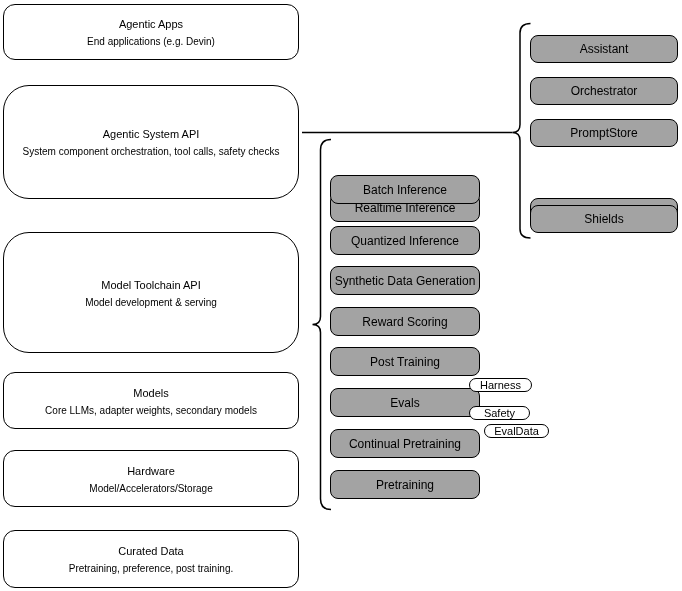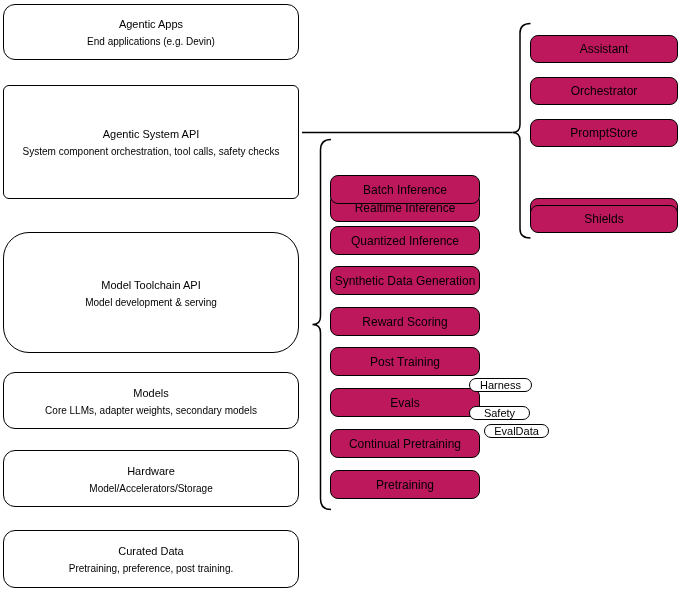--- a/index.html
+++ b/index.html
@@ -48,21 +48,21 @@
     white-space: nowrap;
   }
   .bigbox .subtitle {
     font-size: 10px;
     line-height: 13px;
     white-space: nowrap;
   }
   .listbox {
     position: absolute;
     box-sizing: border-box;
-    background: #be185d;
+    background: #a3a3a3;
     border: 1.5px solid #000000;
     border-radius: 8px;
     display: flex;
     align-items: center;
     justify-content: center;
     text-align: center;
     font-size: 12px;
     white-space: nowrap;
     z-index: 1;
   }
@@ -92,21 +92,21 @@
     <path d="M 302 132.5 L 512.5 132.5"></path>
     <path d="M 530.5 23.5 Q 520 23.5, 520 33 L 520 124.5 Q 520 132.5, 512.5 132.5 Q 520 132.5, 520 140.5 L 520 229 Q 520 238, 530.5 238"></path>
     <path d="M 331 139.5 Q 320.5 139.5, 320.5 150 L 320.5 316.5 Q 320.5 324.5, 312.5 324.5 Q 320.5 324.5, 320.5 332.5 L 320.5 499 Q 320.5 509.5, 331 509.5"></path>
   </svg>
 
   <div class="bigbox" style="left:3px; top:4px; width:296px; height:56px; border-radius:12px;">
     <div class="title">Agentic Apps</div>
     <div class="subtitle">End applications (e.g. Devin)</div>
   </div>
 
-  <div class="bigbox" style="left:3px; top:85px; width:296px; height:114px; border-radius:6px;">
+  <div class="bigbox" style="left:3px; top:85px; width:296px; height:114px; border-radius:26px;">
     <div class="title">Agentic System API</div>
     <div class="subtitle">System component orchestration, tool calls, safety checks</div>
   </div>
 
   <div class="bigbox" style="left:3px; top:224px; width:296px; height:121px; border-radius:26px;margin-top:8px;">
     <div class="title">Model Toolchain API</div>
     <div class="subtitle">Model development &amp; serving</div>
   </div>
 
   <div class="bigbox" style="left:3px; top:372px; width:296px; height:57px; border-radius:12px;">

